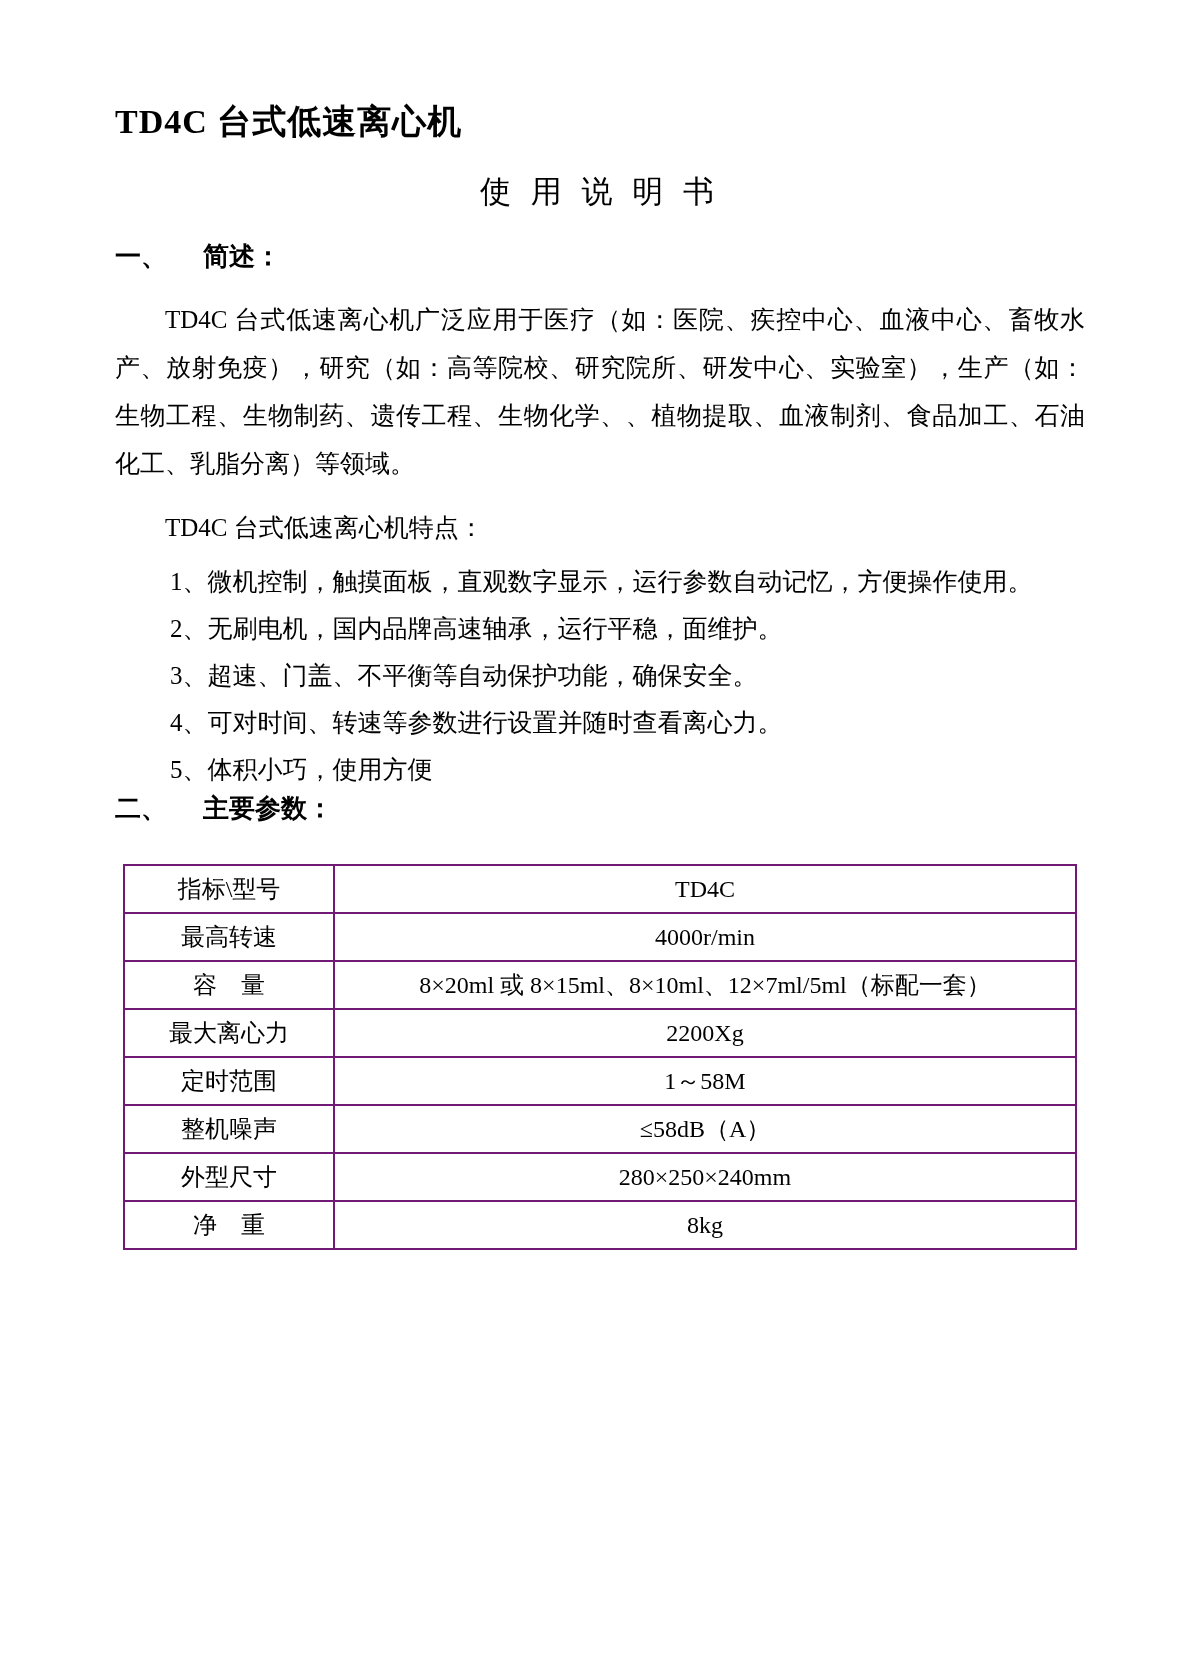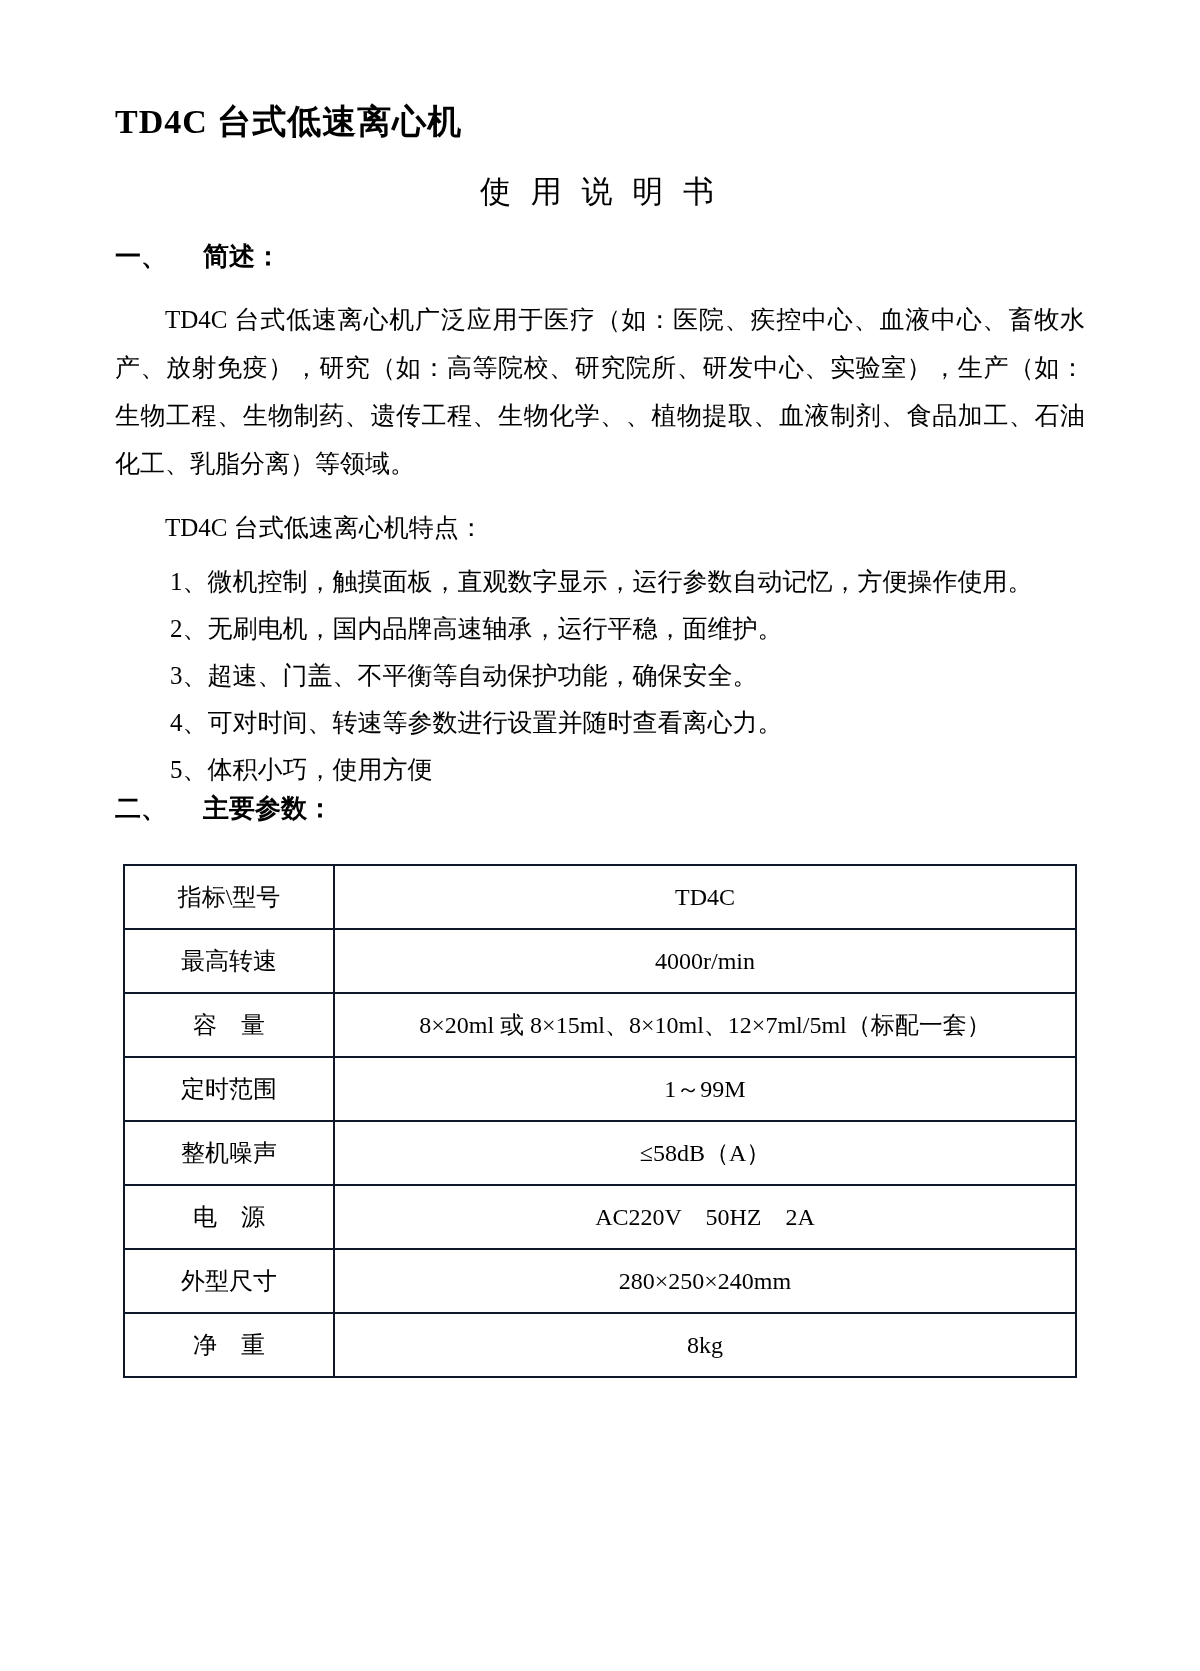--- a/index.html
+++ b/index.html
@@ -63,22 +63,22 @@
   }
   .features-list { margin-top: 6px; }
   .spec-table {
     margin-top: 40px;
     margin-left: 8px;
     width: 954px;
     border-collapse: collapse;
     table-layout: fixed;
   }
   .spec-table td {
-    border: 2px solid #0f172a;
-    height: 64px;
+    border: 2px solid #701a75;
+    height: 48px;
     vertical-align: middle;
     font-size: 24px;
     white-space: pre;
     overflow: hidden;
   }
   .spec-table .col-label { width: 210px; }
   .spec-table td.spec-label { text-align: center; }
   .spec-table td.spec-value { text-align: center; }
 </style>
 </head>
@@ -121,30 +121,30 @@
       </tr>
       <tr>
         <td class="spec-label">最高转速</td>
         <td class="spec-value">4000r/min</td>
       </tr>
       <tr>
         <td class="spec-label">容    量</td>
         <td class="spec-value">8×20ml 或 8×15ml、8×10ml、12×7ml/5ml（标配一套）</td>
       </tr>
       <tr>
+        <td class="spec-label">最大离心力</td>
+        <td class="spec-value">2200Xg</td>
+      </tr>
+      <tr>
         <td class="spec-label">定时范围</td>
-        <td class="spec-value">1～99M</td>
+        <td class="spec-value">1～58M</td>
       </tr>
       <tr>
         <td class="spec-label">整机噪声</td>
         <td class="spec-value">≤58dB（A）</td>
-      </tr>
-      <tr>
-        <td class="spec-label">电    源</td>
-        <td class="spec-value">AC220V    50HZ    2A</td>
       </tr>
       <tr>
         <td class="spec-label">外型尺寸</td>
         <td class="spec-value">280×250×240mm</td>
       </tr>
       <tr>
         <td class="spec-label">净    重</td>
         <td class="spec-value">8kg</td>
       </tr>
     </tbody>

